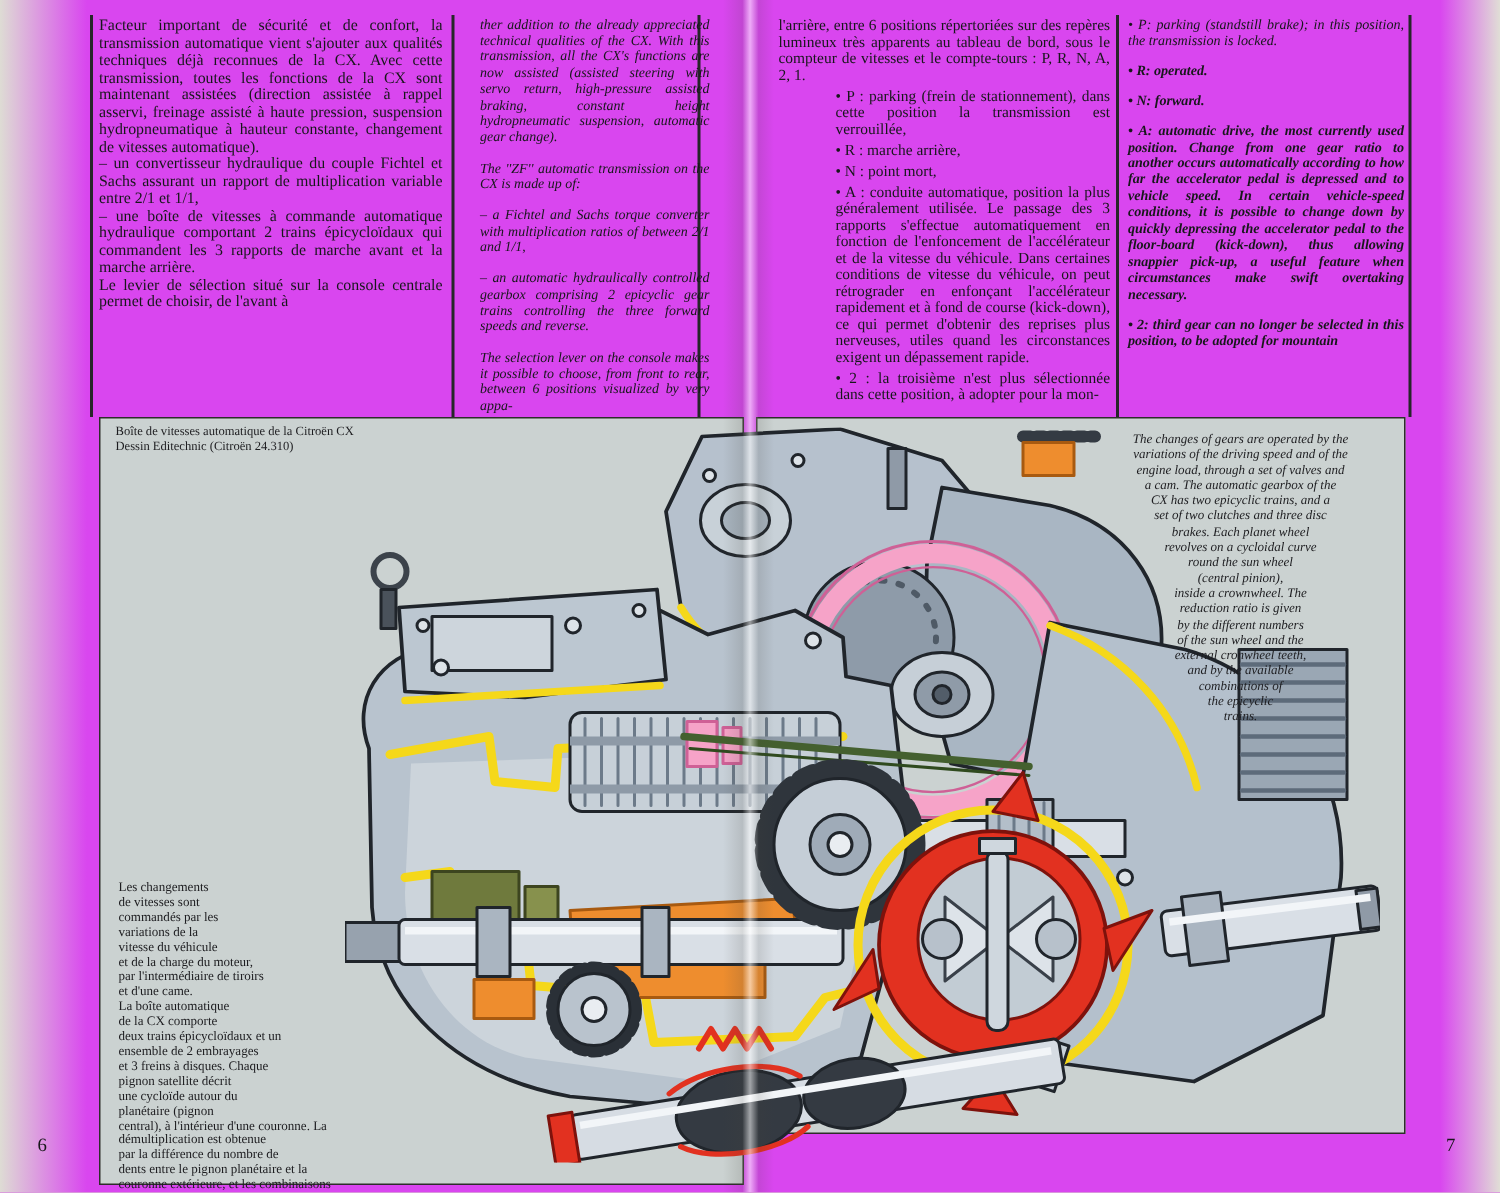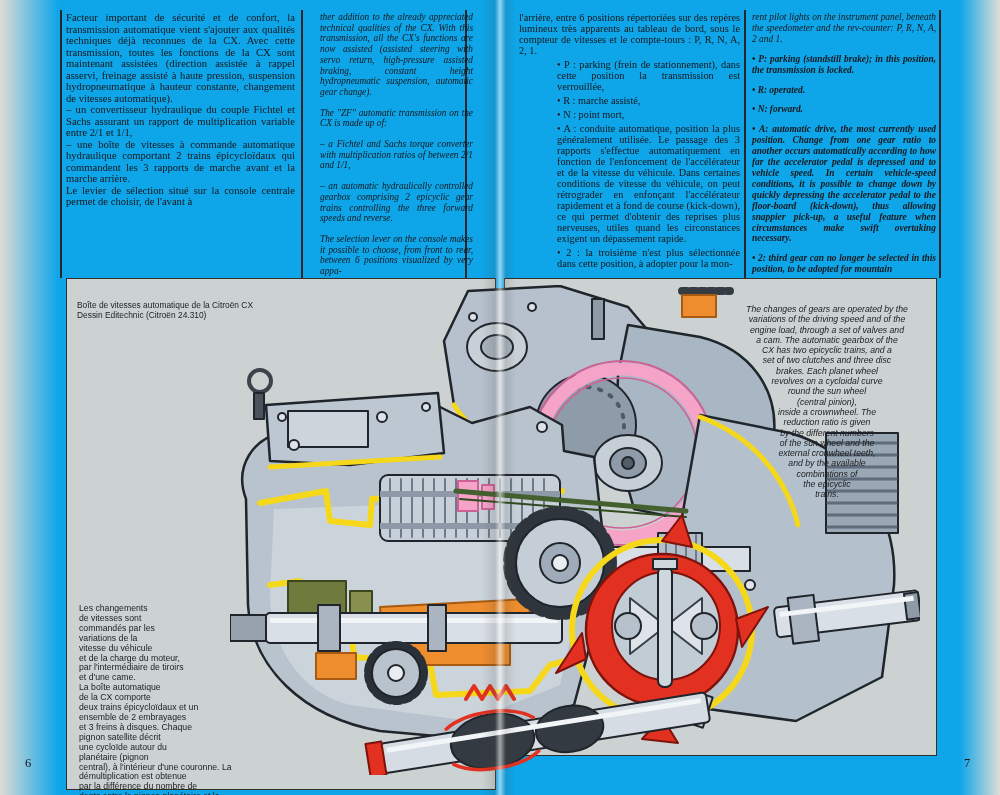--- a/index.html
+++ b/index.html
@@ -1,16 +1,16 @@
 <!DOCTYPE html>
 <html><head>
 <meta charset="utf-8">
 <style>
   html,body{margin:0;padding:0;background:#d8d6cf;}
-  .sheet{position:relative;width:1000px;height:795px;background:#0ea5e9;overflow:hidden;
+  .sheet{position:relative;width:1000px;height:795px;background:#d946ef;overflow:hidden;
          font-family:"Liberation Serif", serif;color:#17171a;}
   
   .edge-left{position:absolute;left:0;top:0;width:58px;height:795px;
              background:linear-gradient(90deg,#dcdad2 0%,#ecead f0 60%,rgba(241,239,232,0) 100%);}
   .edge-left{background:linear-gradient(90deg,#dedcd4 0%,rgba(241,239,232,0) 100%);}
   .edge-right{position:absolute;right:0;top:0;width:40px;height:795px;
               background:linear-gradient(270deg,#e0ded6 0%,rgba(241,239,232,0) 100%);}
   .fold{position:absolute;left:482px;top:0;width:34px;height:795px;pointer-events:none;z-index:40;
         background:linear-gradient(90deg,rgba(70,68,60,0) 0%,rgba(70,68,60,0.16) 38%,rgba(255,255,255,0.55) 53%,rgba(70,68,60,0.14) 70%,rgba(70,68,60,0) 100%);}
   
@@ -23,21 +23,21 @@
   .col-en1{left:320px;width:153px;font-size:9.3px;line-height:10.7px;font-style:italic;}
   .col-en1 p + p{margin-top:10px;}
   .col-fr2{left:519px;width:221px;font-size:10.3px;line-height:11px;}
   .col-fr2 p + p{margin-top:3px;margin-left:38px;}
   .col-en2{left:752px;width:184px;font-size:9.4px;line-height:10.9px;font-style:italic;}
   .col-en2 p + p{margin-top:9px;font-weight:bold;}
   
   .panel{position:absolute;background:#cbd2d1;border:1.5px solid #2e2e2a;box-sizing:border-box;}
   .panel-left{left:66px;top:278px;width:430px;height:512px;}
   .panel-right{left:504px;top:278px;width:433px;height:478px;}
-  .cap{position:absolute;font-family:Liberation Sans, sans-serif;color:#1d1d20;white-space:pre-line;z-index:30;margin-top:17px;}
+  .cap{position:absolute;font-family:Liberation Serif, serif;color:#1d1d20;white-space:pre-line;z-index:30;}
   .cap-box{left:77px;top:283px;font-size:8.4px;line-height:10px;}
   .cap-right{left:726px;top:287px;width:202px;font-size:8.7px;line-height:10.3px;
              font-style:italic;text-align:center;}
   .cap-bleft{left:79px;top:587px;width:270px;font-size:8.7px;line-height:9.9px;}
   .pageno{position:absolute;font-size:12.5px;font-family:"Liberation Serif", serif;z-index:30;}
   .pageno-left{left:25px;top:756px;}
   .pageno-right{left:964px;top:756px;}
   .illus{position:absolute;left:230px;top:285px;width:690px;height:490px;z-index:20;pointer-events:none;}
 </style>
 </head>
@@ -63,27 +63,26 @@
   <div class="col col-en1">
       <p>ther addition to the already appreciated technical qualities of the CX. With this transmission, all the CX's functions are now assisted (assisted steering with servo return, high-pressure assisted braking, constant height hydropneumatic suspension, automatic gear change).</p>
       <p>The ''ZF'' automatic transmission on the CX is made up of:</p>
       <p>– a Fichtel and Sachs torque converter with multiplication ratios of between 2/1 and 1/1,</p>
       <p>– an automatic hydraulically controlled gearbox comprising 2 epicyclic gear trains controlling the three forward speeds and reverse.</p>
       <p>The selection lever on the console makes it possible to choose, from front to rear, between 6 positions visualized by very appa-</p>
     </div>
   <div class="col col-fr2">
       <p>l'arrière, entre 6 positions répertoriées sur des repères lumineux très apparents au tableau de bord, sous le compteur de vitesses et le compte-tours : P, R, N, A, 2, 1.</p>
       <p>• P : parking (frein de stationnement), dans cette position la transmission est verrouillée,</p>
-      <p>• R : marche assisté,</p>
+      <p>• R : marche arrière,</p>
       <p>• N : point mort,</p>
       <p>• A : conduite automatique, position la plus généralement utilisée. Le passage des 3 rapports s'effectue automatiquement en fonction de l'enfoncement de l'accélérateur et de la vitesse du véhicule. Dans certaines conditions de vitesse du véhicule, on peut rétrograder en enfonçant l'accélérateur rapidement et à fond de course (kick-down), ce qui permet d'obtenir des reprises plus nerveuses, utiles quand les circonstances exigent un dépassement rapide.</p>
       <p>• 2 : la troisième n'est plus sélectionnée dans cette position, à adopter pour la mon-</p>
     </div>
   <div class="col col-en2">
-      <p>rent pilot lights on the instrument panel, beneath the speedometer and the rev-counter: P, R, N, A, 2 and 1.</p>
       <p>• P: parking (standstill brake); in this position, the transmission is locked.</p>
       <p>• R: operated.</p>
       <p>• N: forward.</p>
       <p>• A: automatic drive, the most currently used position. Change from one gear ratio to another occurs automatically according to how far the accelerator pedal is depressed and to vehicle speed. In certain vehicle-speed conditions, it is possible to change down by quickly depressing the accelerator pedal to the floor-board (kick-down), thus allowing snappier pick-up, a useful feature when circumstances make swift overtaking necessary.</p>
       <p>• 2: third gear can no longer be selected in this position, to be adopted for mountain</p>
     </div>
 
   <div class="panel panel-left"></div>
   <div class="panel panel-right"></div>
 

